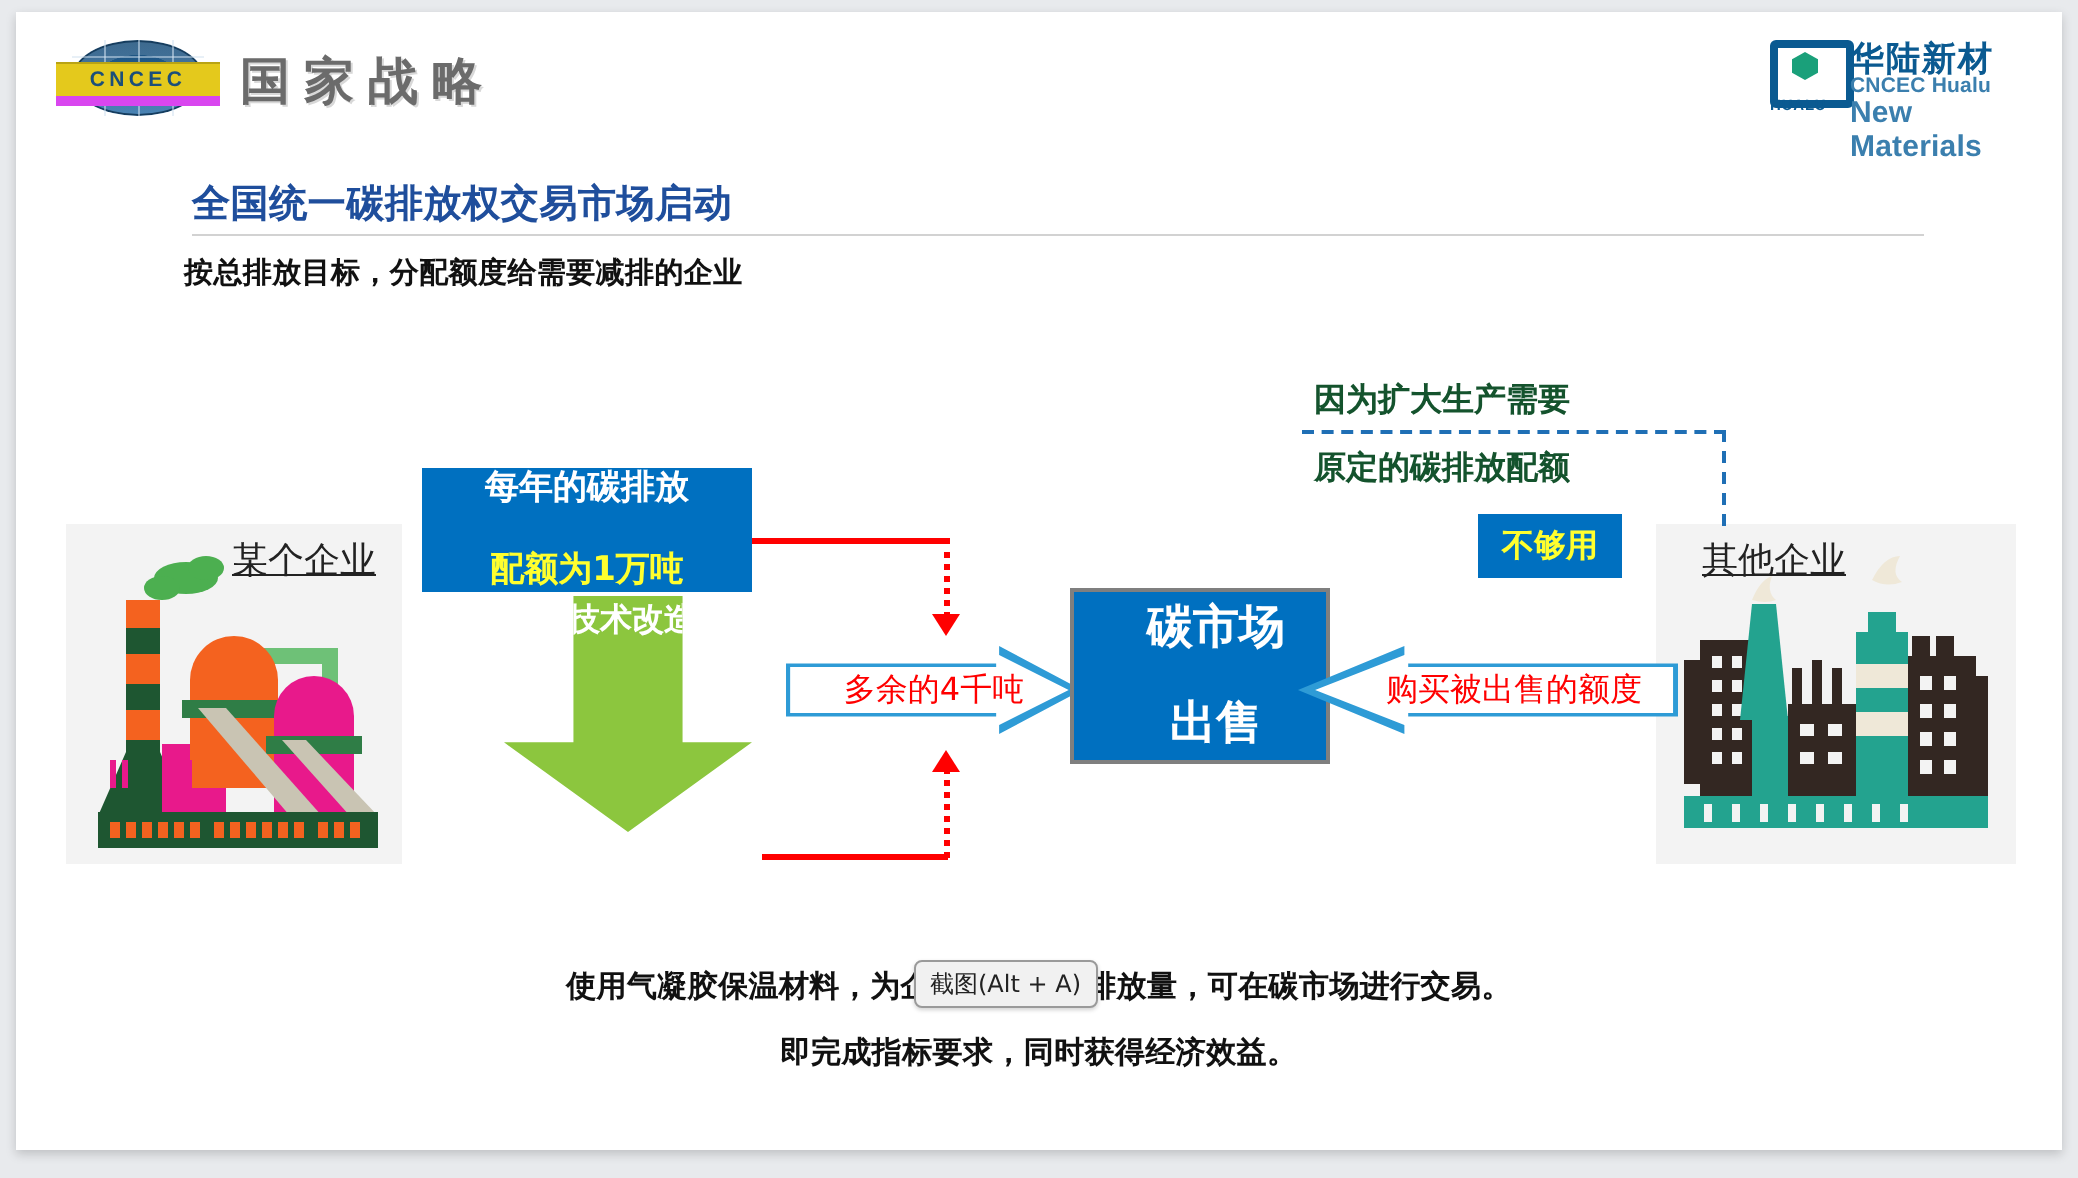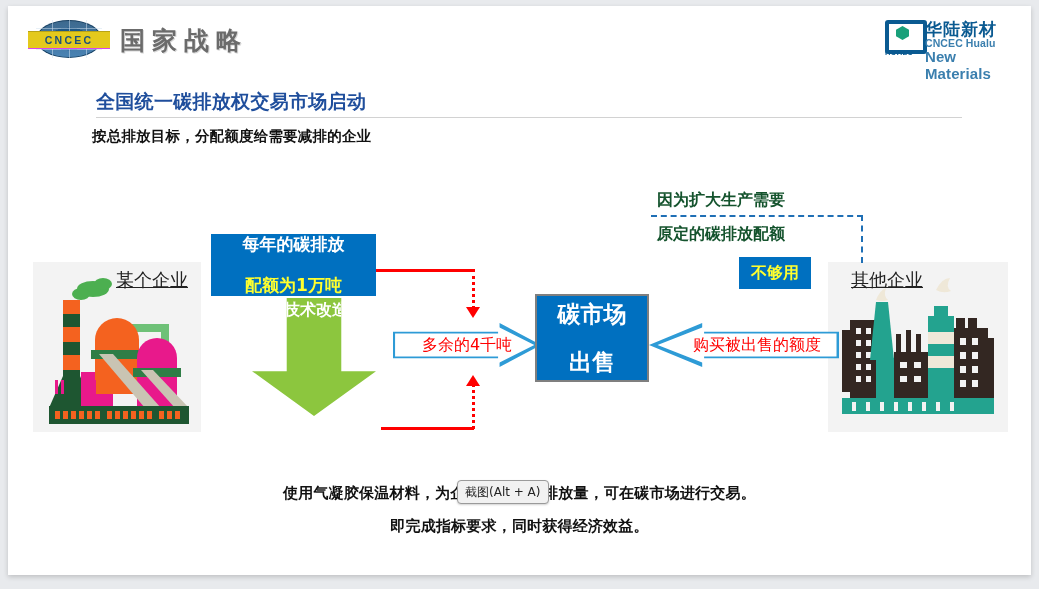--- a/index.html
+++ b/index.html
@@ -34,21 +34,21 @@
   }
   .cncec-logo .meridian{
     position:absolute;top:2px;height:38px;width:0;border-left:1px solid rgba(210,225,240,.55);
   }
   .cncec-logo .parallel{
     position:absolute;left:8px;width:66px;height:0;border-top:1px solid rgba(210,225,240,.5);
   }
   .cncec-logo .band{
     position:absolute;left:0;top:13px;width:82px;height:16px;
     background:#e4c91c;
-    border-top:1px solid #b9a315;border-bottom:1px solid #d946ef;
+    border-top:1px solid #b9a315;border-bottom:5px solid #d946ef;
   }
   .cncec-logo .band span{
     display:block;text-align:center;line-height:16px;
     font-size:10.5px;font-weight:bold;letter-spacing:2.2px;
     color:#1b4f7a;font-family:"Liberation Sans",sans-serif;
   }
   .cncec-word{
     position:absolute;left:112px;top:18px;
     font-size:25px;font-weight:bold;color:#6b6b6b;letter-spacing:7px;
     font-family:"DejaVu Sans","Liberation Sans",sans-serif;
@@ -120,20 +120,21 @@
     font-weight:bold;line-height:1.22;gap:20px;
   }
   .bluebox .l1{color:#ffffff;}
   .bluebox .l2{color:#ffff2e;}
 
   #box-quota{left:203px;top:228px;width:165px;height:62px;font-size:17px;}
   #box-reduced{left:238px;top:406px;width:135px;height:34px;font-size:17px;}
   #box-market{
     left:527px;top:288px;width:110px;height:84px;font-size:23px;color:#fff;
     border:2px solid #7f7f7f;
+    padding-left:16px;
   }
   #box-notenough{left:731px;top:251px;width:72px;height:32px;font-size:16px;}
 
   
   #green-arrow{
     position:absolute;left:244px;top:292px;width:124px;height:118px;
     background:#8cc63e;
     clip-path:polygon(28% 0, 72% 0, 72% 62%, 100% 62%, 50% 100%, 0 62%, 28% 62%);
     display:flex;flex-direction:row;align-items:flex-start;
     box-sizing:border-box;

